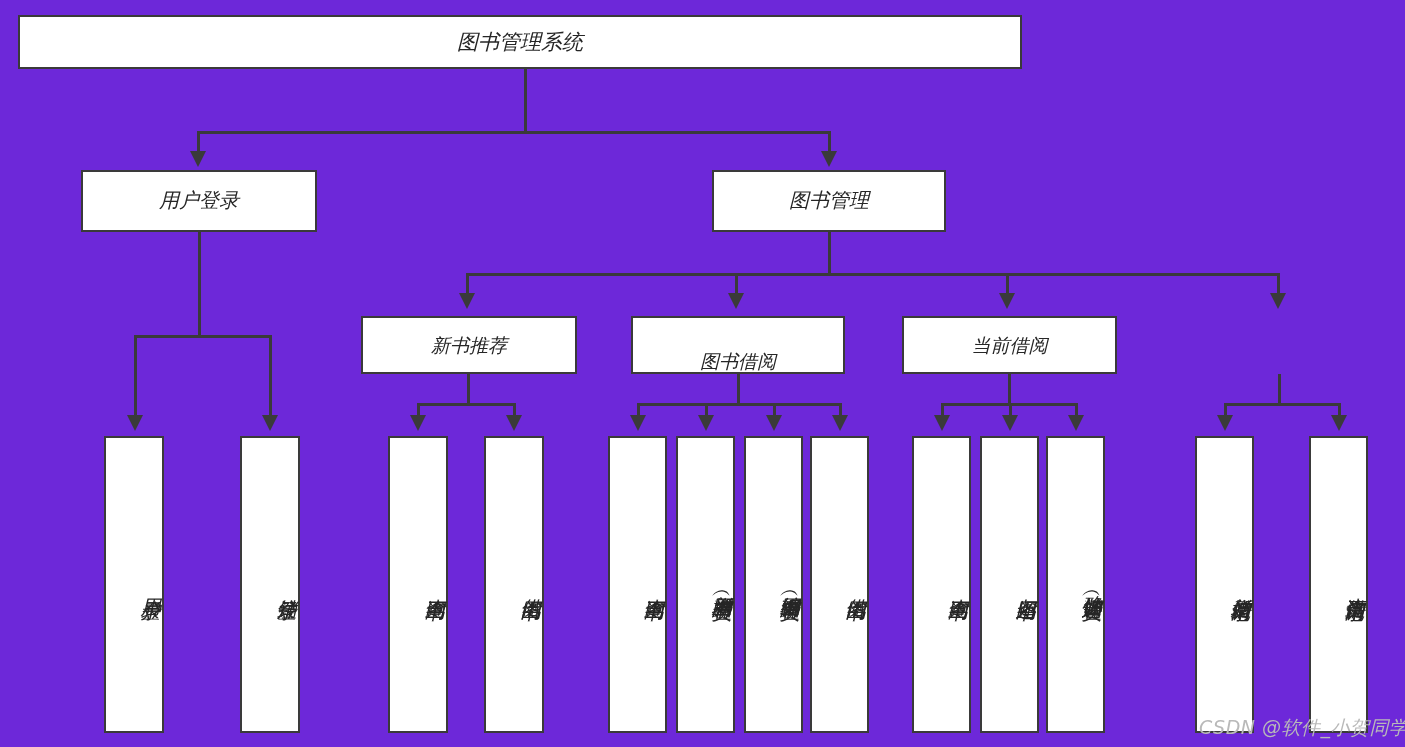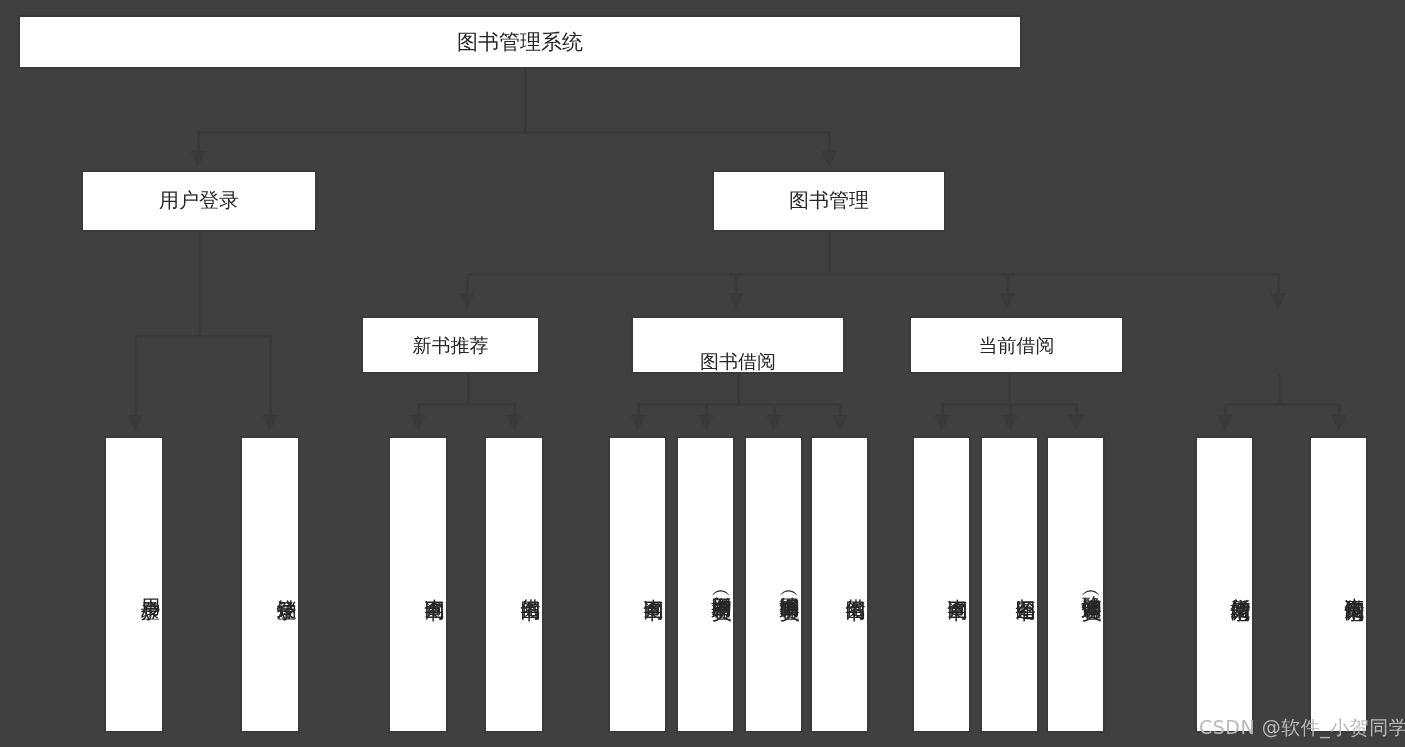--- a/index.html
+++ b/index.html
@@ -7,22 +7,23 @@
     padding: 0;
     background: #ffffff;
   }
   body {
     font-family: "DejaVu Sans", "Liberation Sans", sans-serif;
   }
   #canvas {
     position: relative;
     width: 1405px;
     height: 747px;
-    background: #404040;
+    background: #6d28d9;
     overflow: hidden;
+    font-style: italic;
   }
   .node {
     position: absolute;
     box-sizing: border-box;
     background: #ffffff;
     border: 2px solid #3a3a3a;
     display: flex;
     align-items: center;
     justify-content: center;
     color: #262626;
@@ -109,27 +110,27 @@
   <div class="seg h" style="left:466px; top:273px; width:814px;"></div>
   <div class="seg v" style="left:466px; top:273px; height:22px;"></div>
   <div class="seg v" style="left:735px; top:273px; height:22px;"></div>
   <div class="seg v" style="left:1006px; top:273px; height:22px;"></div>
   <div class="seg v" style="left:1277px; top:273px; height:22px;"></div>
   <div class="arrow" style="left:459px; top:293px;"></div>
   <div class="arrow" style="left:728px; top:293px;"></div>
   <div class="arrow" style="left:999px; top:293px;"></div>
   <div class="arrow" style="left:1270px; top:293px;"></div>
 
-  <div class="node level-2" style="left:361px; top:316px; width:179px; height:58px;">
+  <div class="node level-2" style="left:361px; top:316px; width:216px; height:58px;">
     <span>新书推荐</span>
   </div>
   <div class="node level-2" style="left:631px; top:316px; width:214px; height:58px;align-items:flex-end;">
     <span>图书借阅</span>
   </div>
-  <div class="node level-2" style="left:902px; top:316px; width:215px; height:58px;margin-left:7px;">
+  <div class="node level-2" style="left:902px; top:316px; width:215px; height:58px;">
     <span>当前借阅</span>
   </div>
 
   <div class="seg v" style="left:467px; top:374px; height:29px;"></div>
   <div class="seg h" style="left:417px; top:403px; width:99px;"></div>
   <div class="seg v" style="left:417px; top:403px; height:14px;"></div>
   <div class="seg v" style="left:513px; top:403px; height:14px;"></div>
   <div class="arrow" style="left:410px; top:415px;"></div>
   <div class="arrow" style="left:506px; top:415px;"></div>
 

